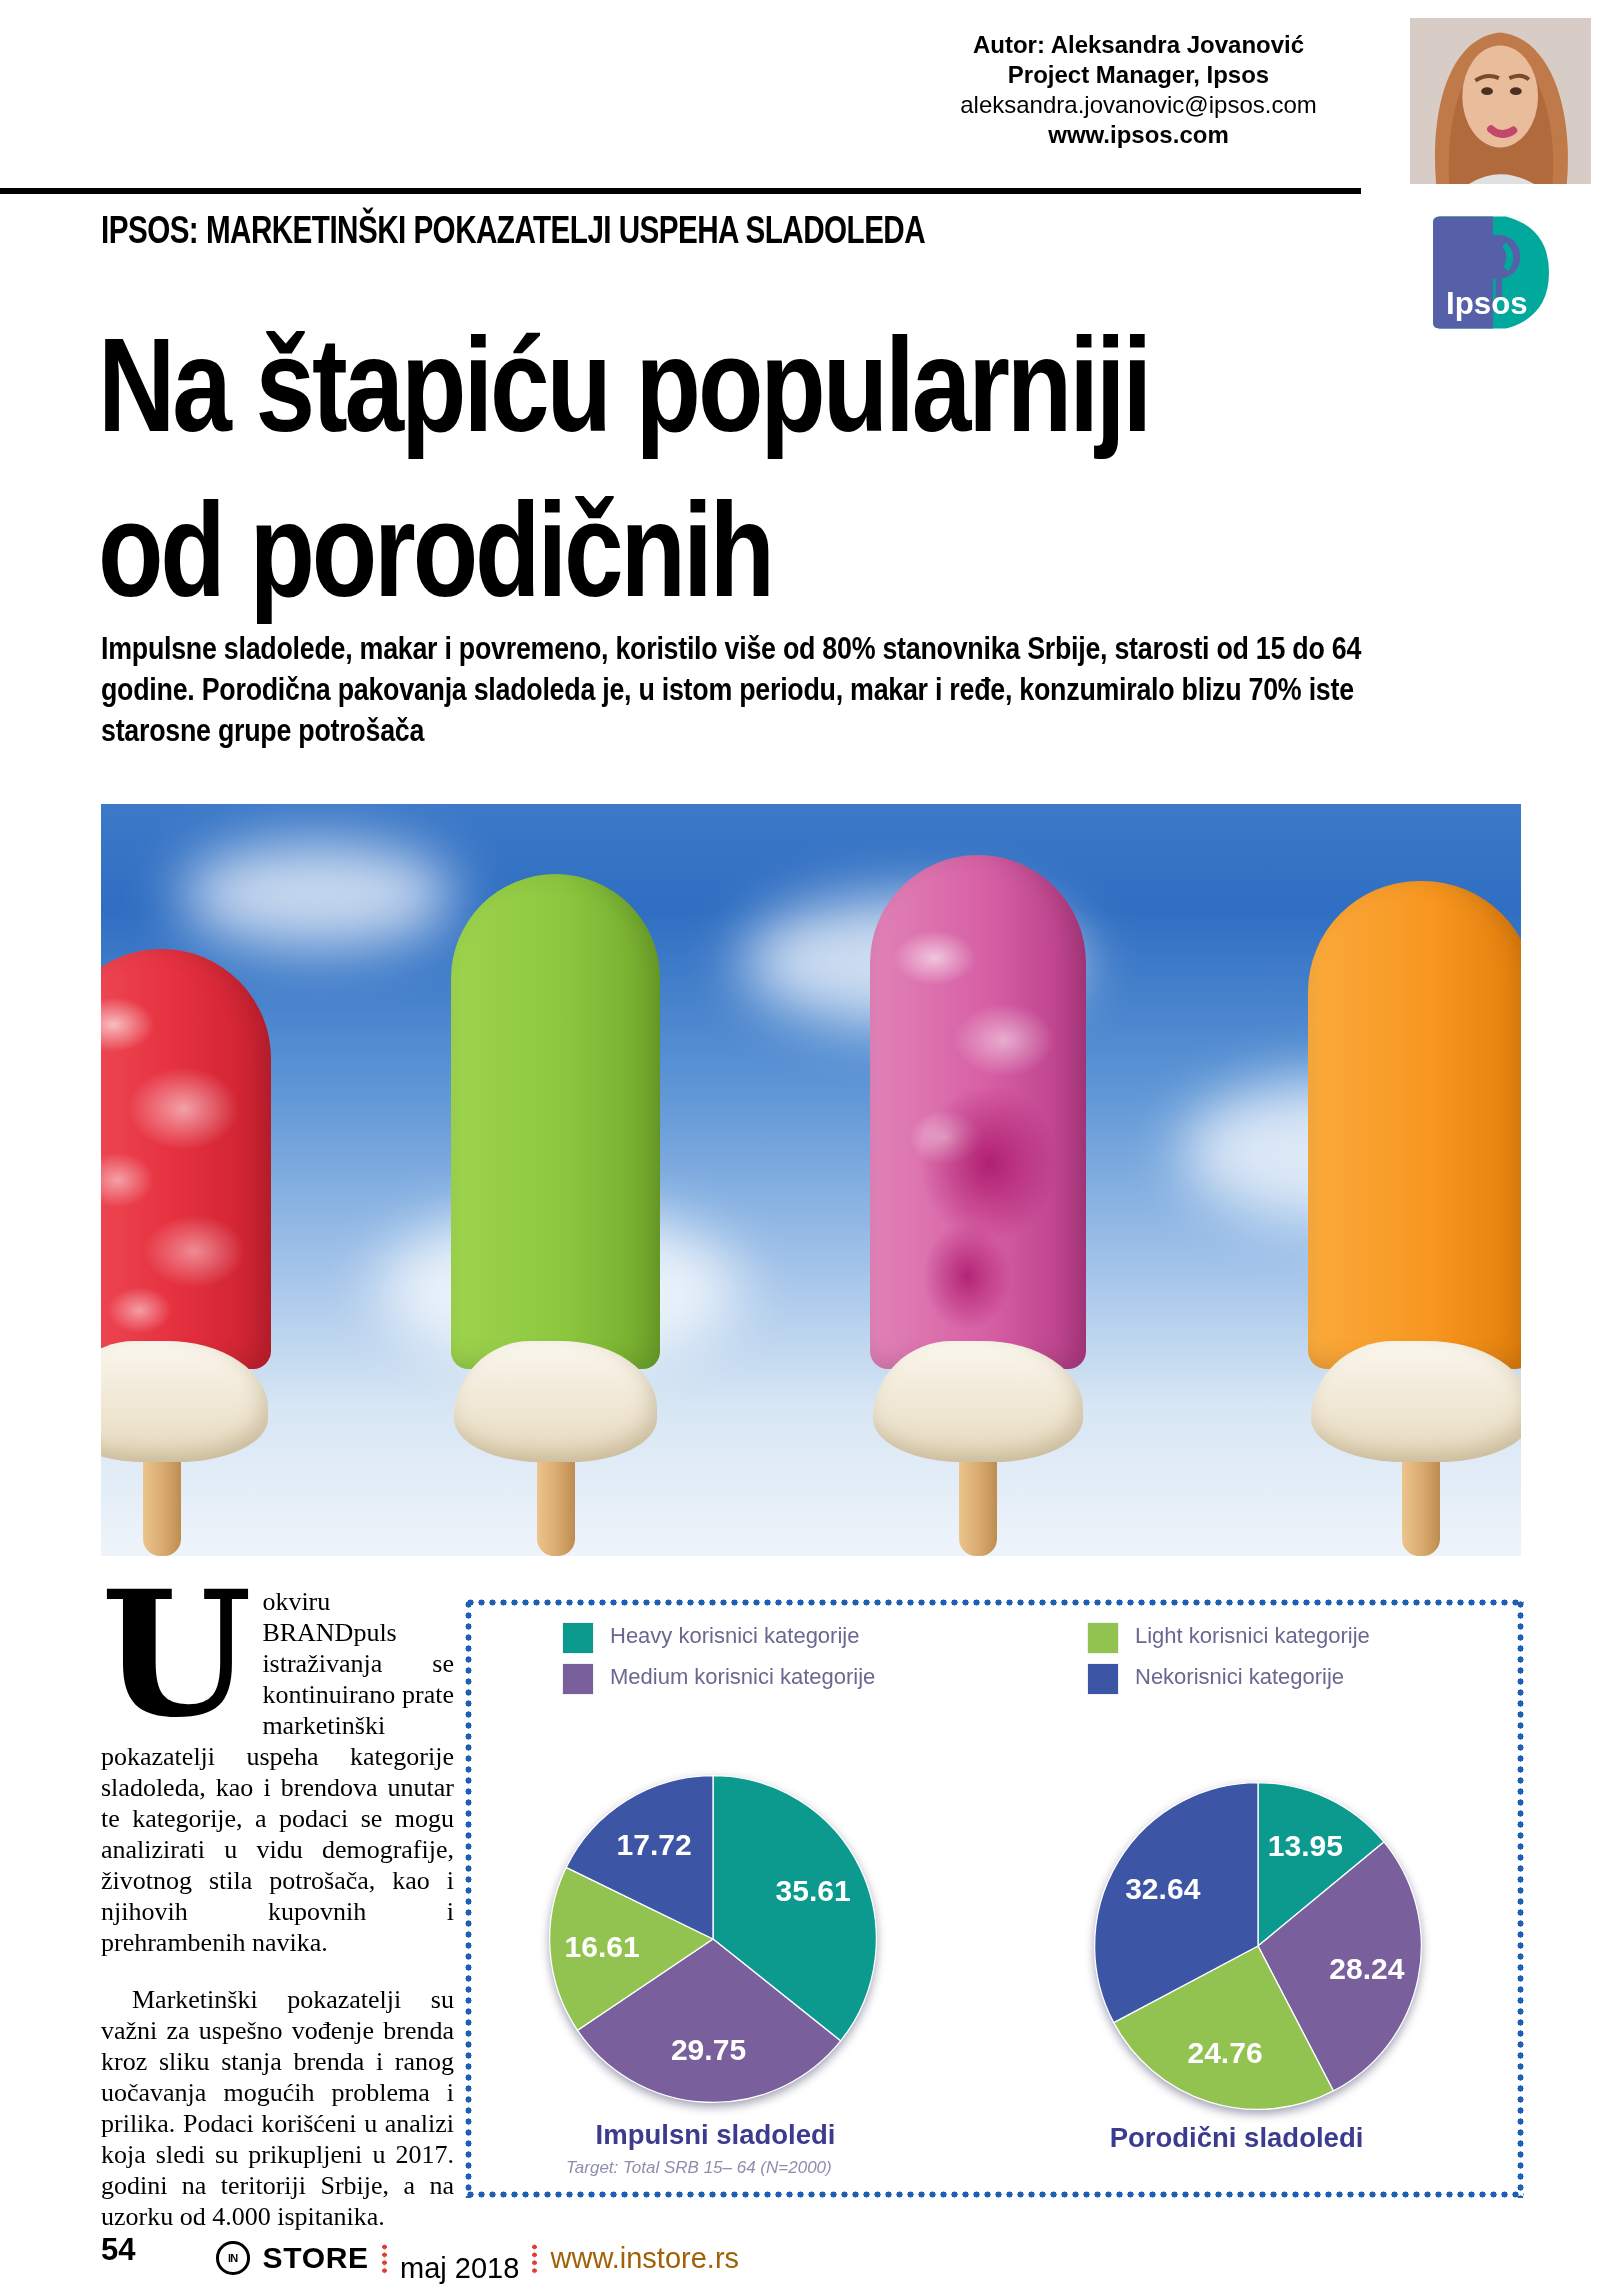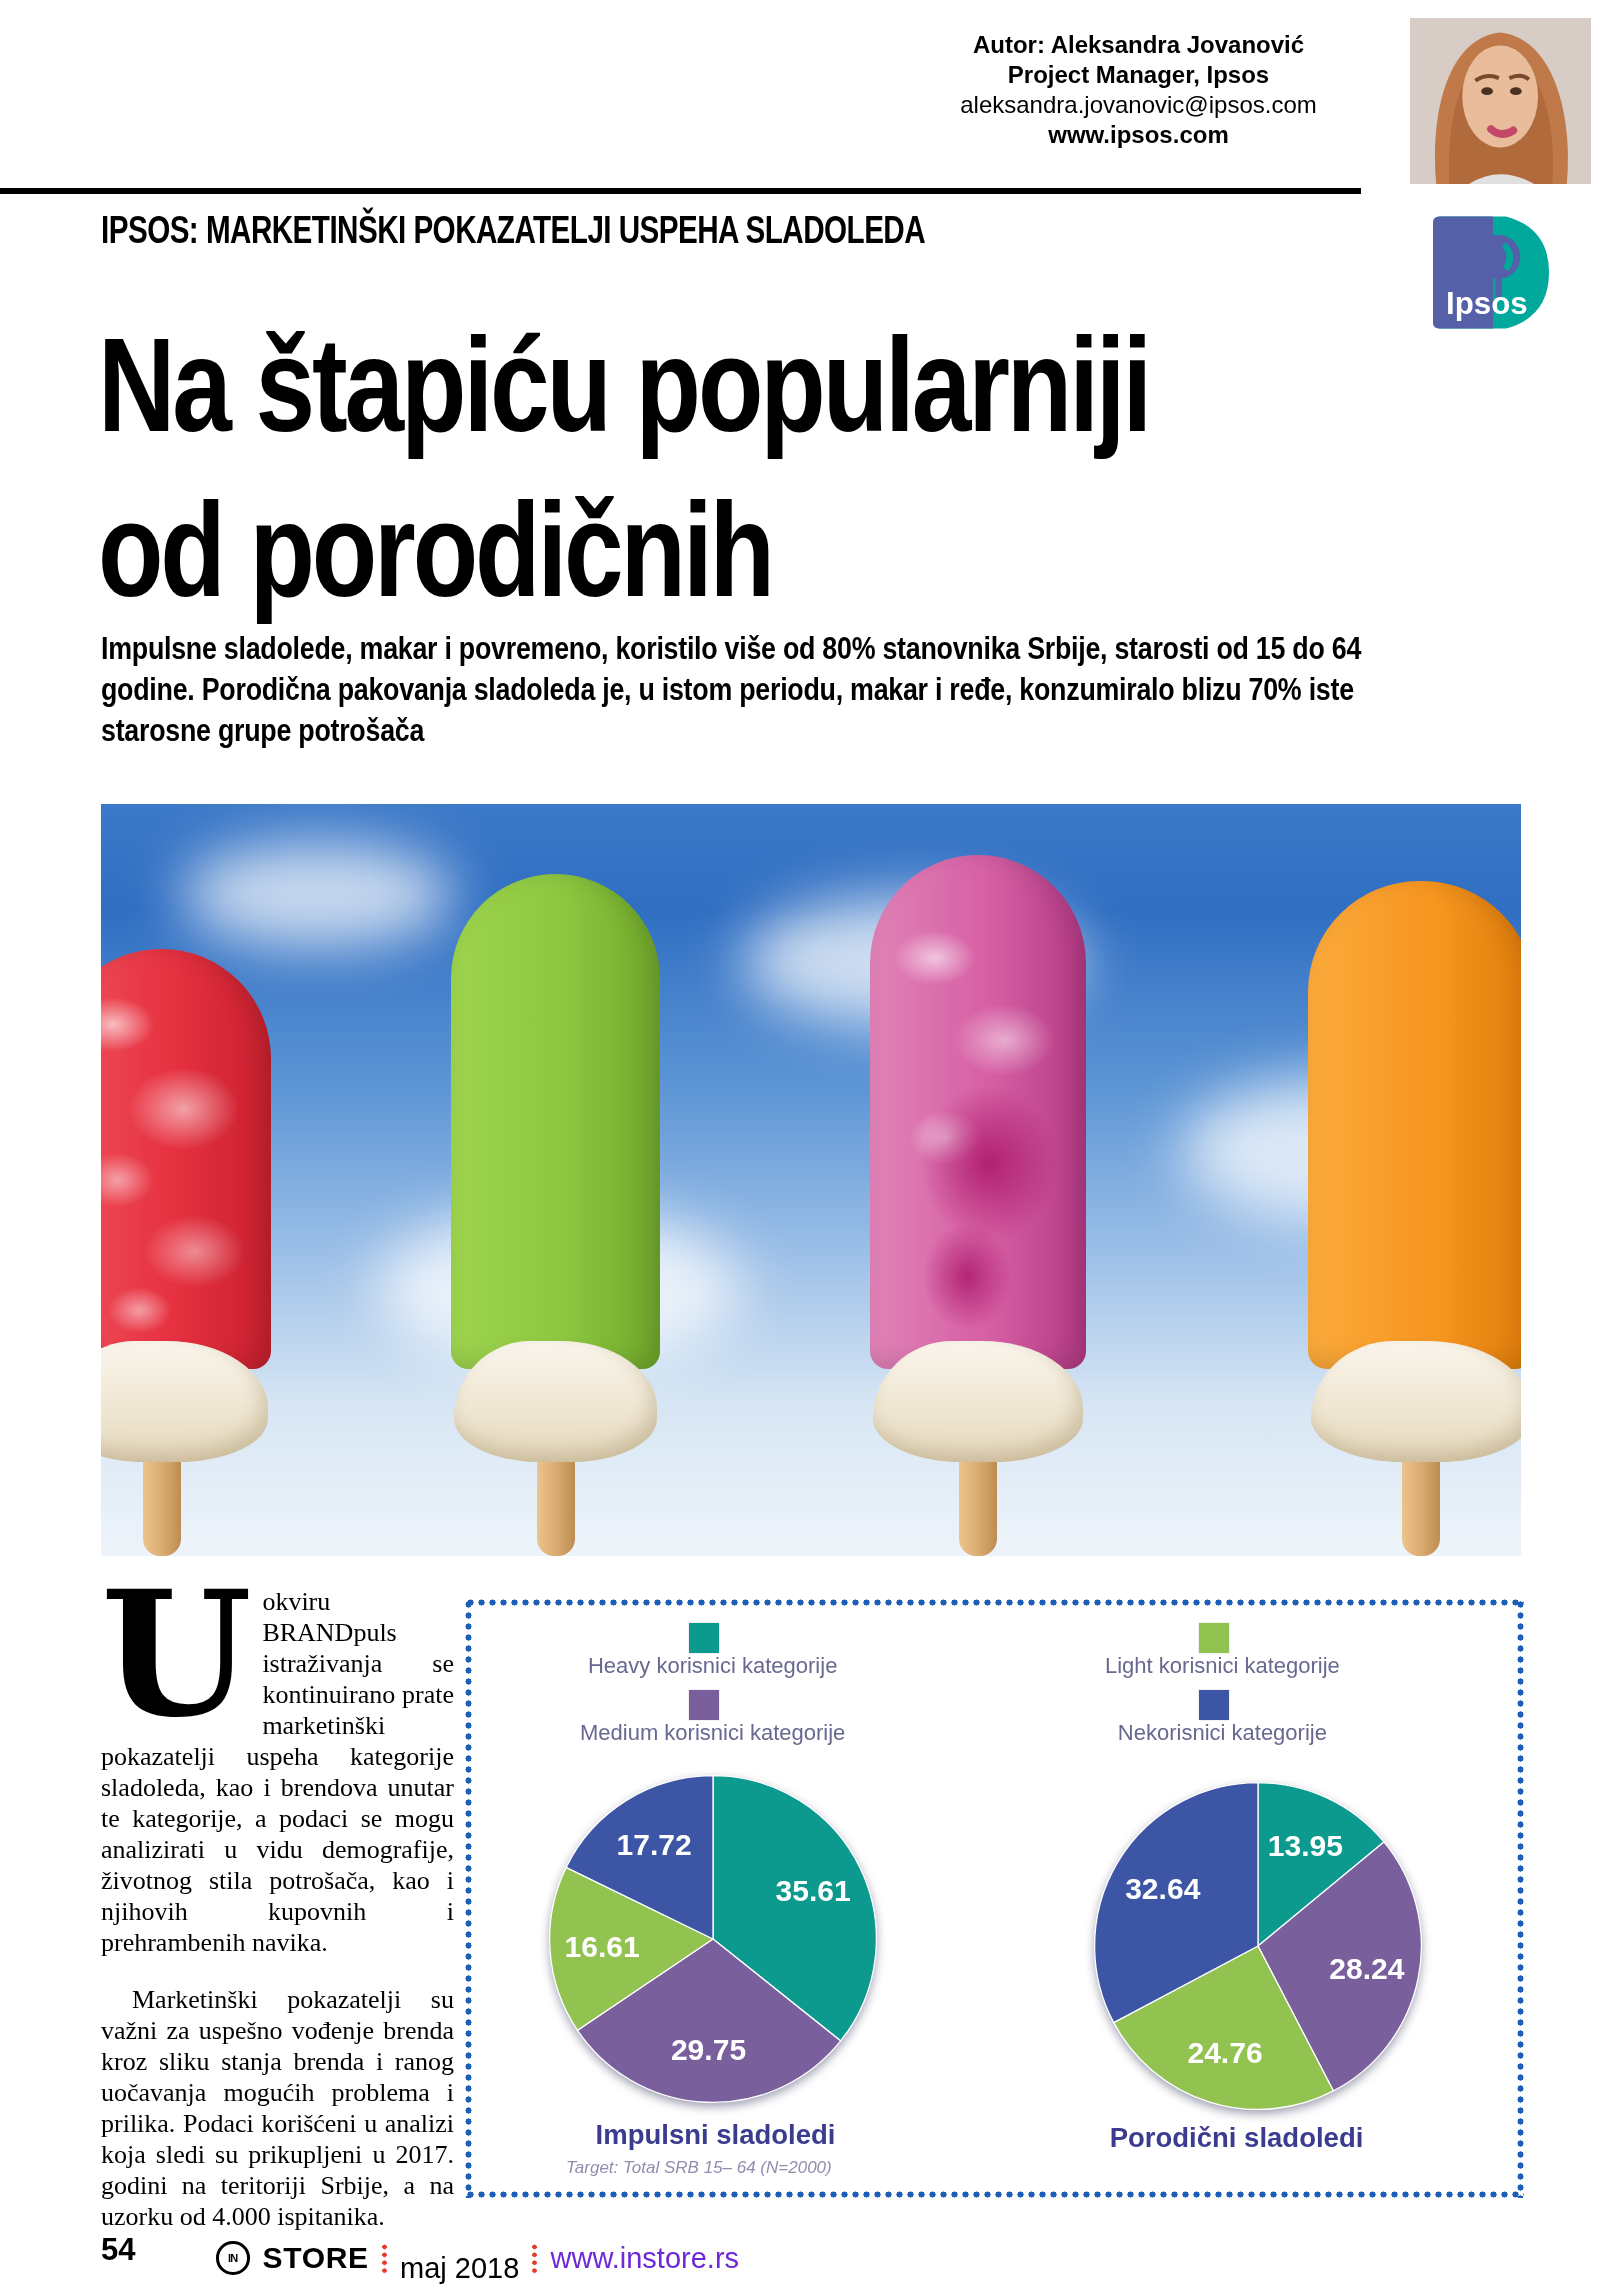--- a/index.html
+++ b/index.html
@@ -68,41 +68,41 @@
 
   
   .panel{position:absolute;left:465px;top:1599px;width:1059px;height:599px;background:#fff;}
   .dot-h{position:absolute;left:0;width:100%;height:7.2px;
          background-image:radial-gradient(circle,#1e5fb6 2.9px,rgba(0,0,0,0) 3.3px);
          background-size:11px 7.2px;background-repeat:repeat-x;}
   .dot-v{position:absolute;top:0;height:100%;width:7.2px;
          background-image:radial-gradient(circle,#1e5fb6 2.9px,rgba(0,0,0,0) 3.3px);
          background-size:7.2px 11px;background-repeat:repeat-y;}
   .legend{position:absolute;display:flex;flex-direction:column;gap:11.8px;}
-  .legend-item{display:flex;align-items:center;flex-direction:column;}
+  .legend-item{display:flex;align-items:flex-start;}
   .legend-swatch{width:30px;height:30px;flex:0 0 30px;box-shadow:0 0 0 0.7px rgba(0,0,0,.08);}
   .legend-label{margin-left:17px;font-size:22px;color:#686890;}
   .pie{position:absolute;filter:drop-shadow(0 4.6px 4.6px rgba(25,25,70,.4));}
   .pie text{font-family:"Liberation Sans",sans-serif;font-weight:bold;font-size:46px;fill:#fff;}
   .cap{position:absolute;width:327px;text-align:center;font-weight:bold;font-size:27.5px;color:#3b3b8f;}
   .note{position:absolute;font-style:italic;font-size:17px;color:#8e8eae;}
 
   
   .footer{position:absolute;left:0;top:2231px;width:1623px;height:46px;}
   .pageno{position:absolute;left:101px;top:1.3px;font-weight:bold;font-size:31px;}
   .fgroup{position:absolute;left:216px;top:0;display:flex;align-items:center;gap:13px;}
   .fcircle{width:27.5px;height:27.5px;border:3.3px solid #000;border-radius:50%;
            display:flex;align-items:center;justify-content:center;
            font-weight:bold;font-size:11px;letter-spacing:-0.7px;}
   .fbrand{font-weight:bold;font-size:30px;letter-spacing:0.7px;}
   .vdots{width:5.2px;height:31px;
          background-image:radial-gradient(circle,#e23b30 2.3px,rgba(0,0,0,0) 2.6px);
          background-size:5.2px 7.9px;background-repeat:repeat-y;}
   .fdate{font-weight:normal;font-size:29px;margin-top:21px;}
-  .fsite{font-size:29px;color:#6d28d9;}
+  .fsite{font-size:29px;color:#a16207;}
 </style>
 </head>
 <body>
 
 <div class="page">
 
 
   <div class="author-block">
     <div class="a-bold">Autor: Aleksandra Jovanović</div>
     <div class="a-bold">Project Manager, Ipsos</div>

